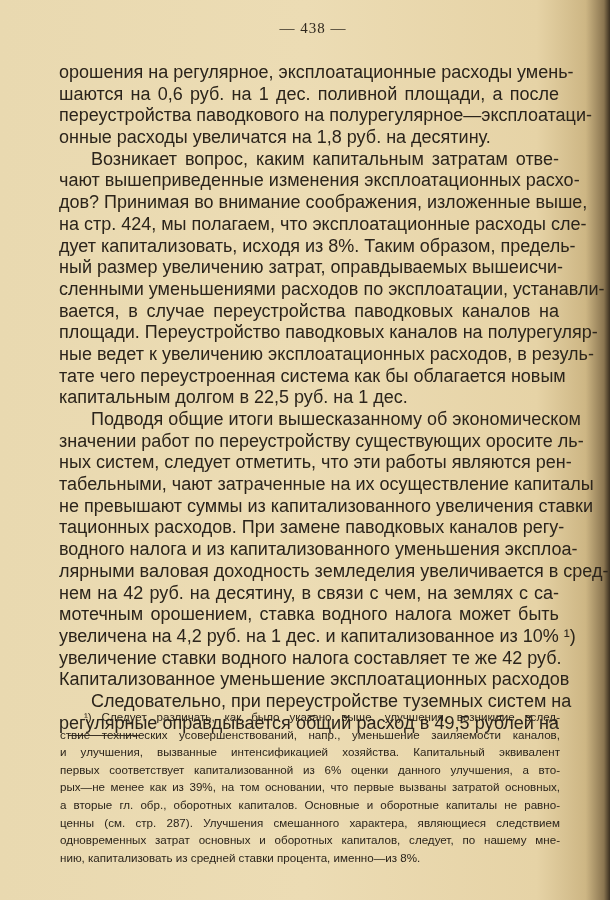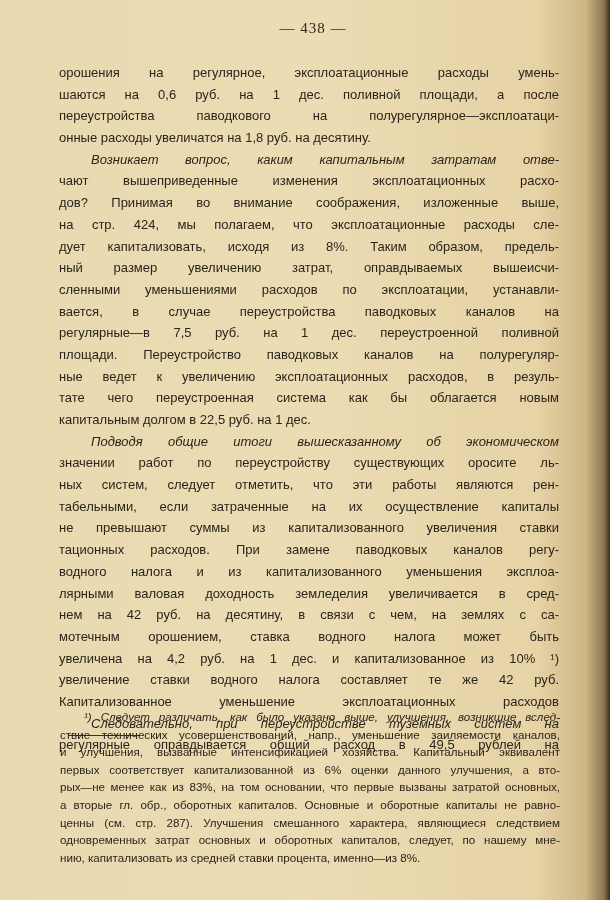--- a/index.html
+++ b/index.html
@@ -11,25 +11,25 @@
     position:relative;
   }
   .page { position:absolute; left:0; top:0; width:610px; height:900px; }
   .page-number {
     position:absolute; top:20px; left:8px; width:610px; text-align:center;
     font-size:15px; letter-spacing:1px; color:#2f281e;
   }
   .body-text {
     position:absolute; left:59px; top:62px; width:500px;
     font-family: "Liberation Sans Narrow", "Liberation Sans", "DejaVu Sans", sans-serif;
-    font-size:13px; line-height:21.7px; color:#2b241b;
+    font-size:18px; line-height:21.7px; color:#2b241b;
   }
   .line { display:block; white-space:nowrap; text-align:justify; text-align-last:justify; height:21.7px; }
   .line.last { text-align-last:left; }
-  .line.indent { padding-left:32px;font-style:italic; }
+  .line.indent { padding-left:32px; }
   .rule {
     position:absolute; left:68px; top:735px; width:72px; height:0;
     border-top:1px solid #3a3125;
   }
   .footnote {
     position:absolute; left:60px; top:708px; width:500px;
     font-family: "Liberation Sans", "DejaVu Sans", sans-serif;
     font-size:11.6px; line-height:17.6px; color:#2b241b;
   }
   .footnote .line { height:17.6px; }
@@ -46,46 +46,45 @@
       <span class="line">переустройства паводкового на полурегулярное—эксплоатаци-</span>
       <span class="line last">онные расходы увеличатся на 1,8 руб. на десятину.</span>
       <span class="line indent">Возникает вопрос, каким капитальным затратам отве-</span>
       <span class="line">чают вышеприведенные изменения эксплоатационных расхо-</span>
       <span class="line">дов? Принимая во внимание соображения, изложенные выше,</span>
       <span class="line">на стр. 424, мы полагаем, что эксплоатационные расходы сле-</span>
       <span class="line">дует капитализовать, исходя из 8%. Таким образом, предель-</span>
       <span class="line">ный размер увеличению затрат, оправдываемых вышеисчи-</span>
       <span class="line">сленными уменьшениями расходов по эксплоатации, устанавли-</span>
       <span class="line">вается, в случае переустройства паводковых каналов на</span>
-      <span class="line">регулярные—в 7,5 руб. на 1 дес. переустроенной поливной</span>
       <span class="line">площади. Переустройство паводковых каналов на полурегуляр-</span>
       <span class="line">ные ведет к увеличению эксплоатационных расходов, в резуль-</span>
       <span class="line">тате чего переустроенная система как бы облагается новым</span>
       <span class="line last">капитальным долгом в 22,5 руб. на 1 дес.</span>
       <span class="line indent">Подводя общие итоги вышесказанному об экономическом</span>
       <span class="line">значении работ по переустройству существующих оросите ль-</span>
       <span class="line">ных систем, следует отметить, что эти работы являются рен-</span>
-      <span class="line">табельными, если затраченные на их осуществление капиталы</span>
+      <span class="line">табельными, чают затраченные на их осуществление капиталы</span>
       <span class="line">не превышают суммы из капитализованного увеличения ставки</span>
       <span class="line">тационных расходов. При замене паводковых каналов регу-</span>
       <span class="line">водного налога и из капитализованного уменьшения эксплоа-</span>
       <span class="line">лярными валовая доходность земледелия увеличивается в сред-</span>
       <span class="line">нем на 42 руб. на десятину, в связи с чем, на землях с са-</span>
       <span class="line">мотечным орошением, ставка водного налога может быть</span>
       <span class="line">увеличена на 4,2 руб. на 1 дес. и капитализованное из 10% ¹)</span>
       <span class="line">увеличение ставки водного налога составляет те же 42 руб.</span>
       <span class="line">Капитализованное уменьшение эксплоатационных расходов</span>
       <span class="line indent">Следовательно, при переустройстве туземных систем на</span>
       <span class="line">регулярные оправдывается общий расход в 49,5 рублей на</span>
     </div>
   <div class="rule"></div>
   <div class="footnote" id="footnote">
       <span class="line indent">¹) Следует различать, как было указано выше, улучшения, возникшие вслед-</span>
       <span class="line">ствие технических усовершенствований, напр., уменьшение заиляемости каналов,</span>
       <span class="line">и улучшения, вызванные интенсификацией хозяйства. Капитальный эквивалент</span>
       <span class="line">первых соответствует капитализованной из 6% оценки данного улучшения, а вто-</span>
-      <span class="line">рых—не менее как из 83%, на том основании, что первые вызваны затратой основных,</span>
+      <span class="line">рых—не менее как из 39%, на том основании, что первые вызваны затратой основных,</span>
       <span class="line">а вторые гл. обр., оборотных капиталов. Основные и оборотные капиталы не равно-</span>
       <span class="line">ценны (см. стр. 287). Улучшения смешанного характера, являющиеся следствием</span>
       <span class="line">одновременных затрат основных и оборотных капиталов, следует, по нашему мне-</span>
       <span class="line last">нию, капитализовать из средней ставки процента, именно—из 8%.</span>
     </div>
 </div>
 
 </body></html>

